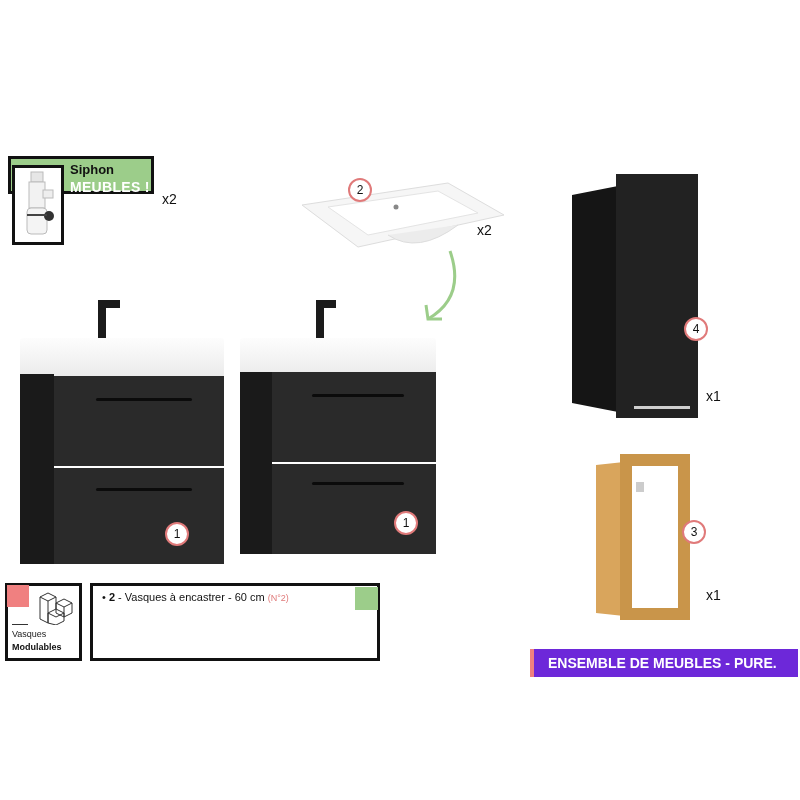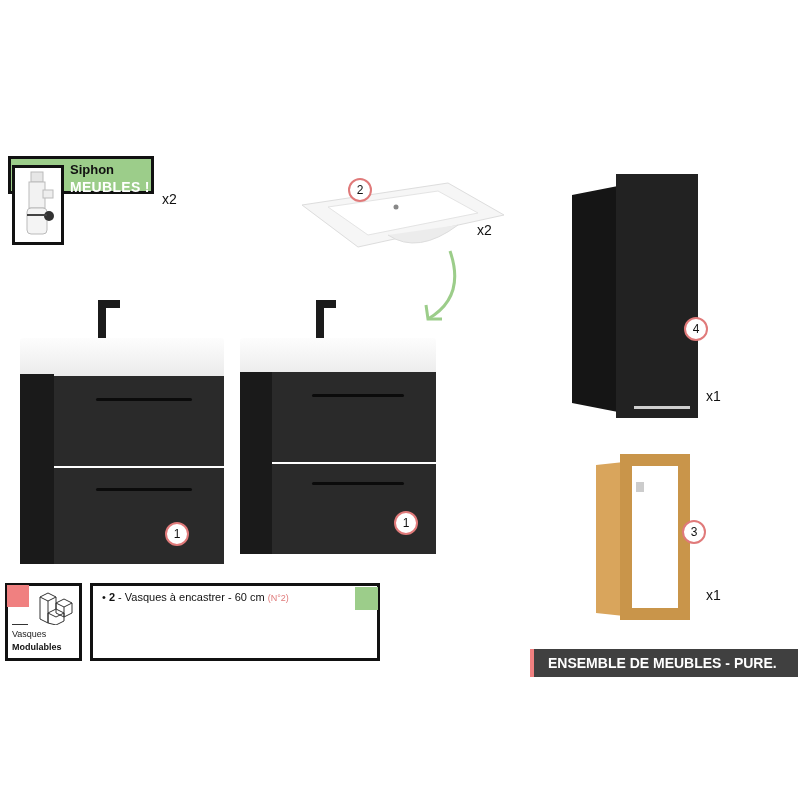--- a/index.html
+++ b/index.html
@@ -37,21 +37,21 @@
   .modular-l1 { left: 12px; top: 614px; font-size: 9px; color: #222; }
   .modular-l2 { left: 12px; top: 627px; font-size: 9px; font-weight: bold; color: #111; }
 
   .box-list { left: 90px; top: 568px; width: 290px; height: 78px; border: 3px solid #111; background: #fff; }
   .green-square { left: 355px; top: 572px; width: 23px; height: 23px; background: #9ccd8a; }
   .list { left: 102px; top: 575px; font-size: 11px; color: #111; line-height: 14px; list-style: none; }
   .list li::before { content: "• "; }
   .list .ref { color: #e07a7a; font-size: 9px; }
 
   
-  .title-bar { left: 534px; top: 634px; width: 264px; height: 28px; background: #404040; color: #fff; font-weight: bold; font-size: 14px; display: flex; align-items: center; padding-left: 14px; }
+  .title-bar { left: 534px; top: 634px; width: 264px; height: 28px; background: #6d28d9; color: #fff; font-weight: bold; font-size: 14px; display: flex; align-items: center; padding-left: 14px; }
   .title-accent { left: 530px; top: 634px; width: 5px; height: 28px; background: #f08080; }
 </style>
 </head>
 <body>
 
 <div class="abs siphon-banner"></div>
 <div class="abs siphon-photo">
   <svg width="46" height="74" viewBox="0 0 46 74">
     <rect x="16" y="4" width="12" height="10" fill="#e6e6e6" stroke="#bbb"></rect>
     <rect x="14" y="14" width="16" height="26" fill="#f2f2f2" stroke="#bbb"></rect>

